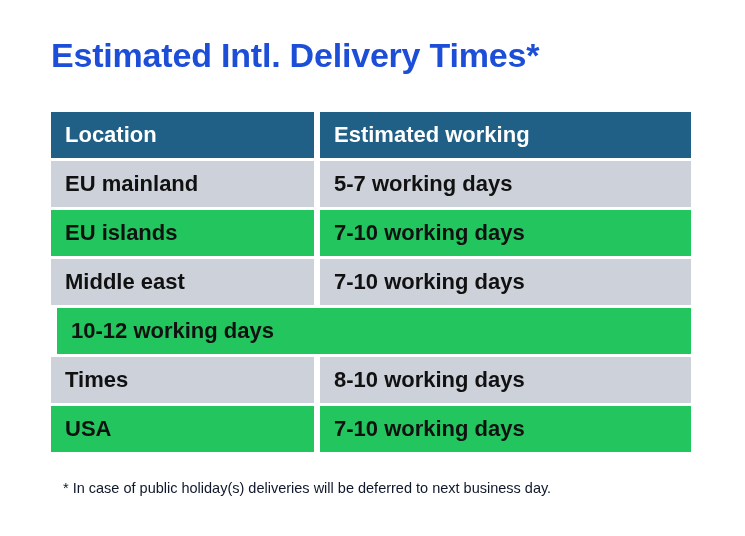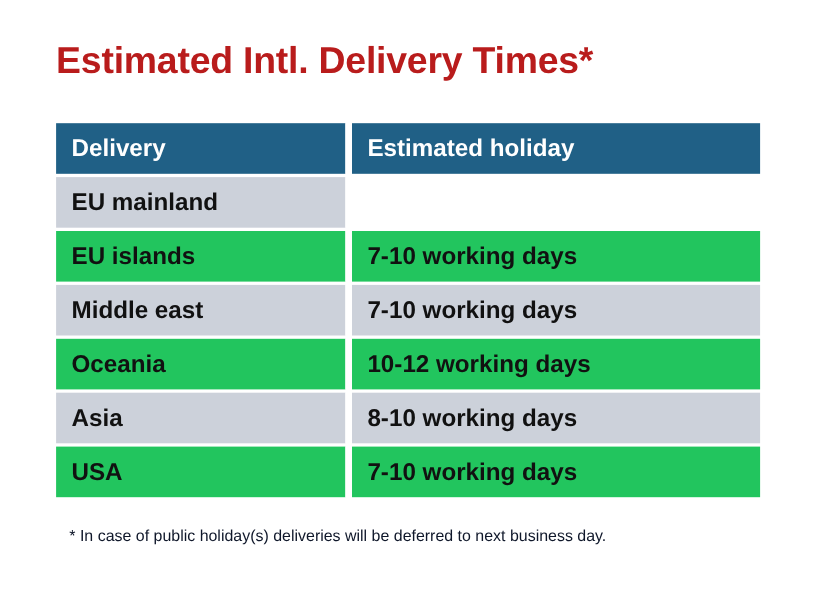--- a/index.html
+++ b/index.html
@@ -21,21 +21,21 @@
     background: #ffffff;
     box-sizing: border-box;
   }
 
   .page-title {
     position: absolute;
     left: 51px;
     top: 36px;
     font-size: 34px;
     font-weight: bold;
-    color: #b91c1c;
+    color: #1d4ed8;
     letter-spacing: -0.2px;
     white-space: nowrap;
   }
 
   .delivery-table {
     position: absolute;
     left: 51px;
     top: 112px;
     width: 640px;
   }
@@ -112,50 +112,50 @@
 </head>
 <body>
 
 <div class="page">
 
   <div class="page-title">Estimated Intl. Delivery Times*</div>
 
   <div class="delivery-table">
 
     <div class="t-row header-row">
-      <div class="cell-location">Delivery</div>
+      <div class="cell-location">Location</div>
       <div class="cell-gap"></div>
-      <div class="cell-delivery">Estimated holiday</div>
+      <div class="cell-delivery">Estimated working</div>
     </div>
 
     <div class="t-row body-row odd">
       <div class="cell-location">EU mainland</div>
       <div class="cell-gap"></div>
+      <div class="cell-delivery">5-7 working days</div>
     </div>
 
     <div class="t-row body-row even">
       <div class="cell-location">EU islands</div>
       <div class="cell-gap"></div>
       <div class="cell-delivery">7-10 working days</div>
     </div>
 
     <div class="t-row body-row odd">
       <div class="cell-location">Middle east</div>
       <div class="cell-gap"></div>
       <div class="cell-delivery">7-10 working days</div>
     </div>
 
     <div class="t-row body-row even">
-      <div class="cell-location">Oceania</div>
       <div class="cell-gap"></div>
       <div class="cell-delivery">10-12 working days</div>
     </div>
 
     <div class="t-row body-row odd">
-      <div class="cell-location">Asia</div>
+      <div class="cell-location">Times</div>
       <div class="cell-gap"></div>
       <div class="cell-delivery">8-10 working days</div>
     </div>
 
     <div class="t-row body-row even">
       <div class="cell-location">USA</div>
       <div class="cell-gap"></div>
       <div class="cell-delivery">7-10 working days</div>
     </div>
 

